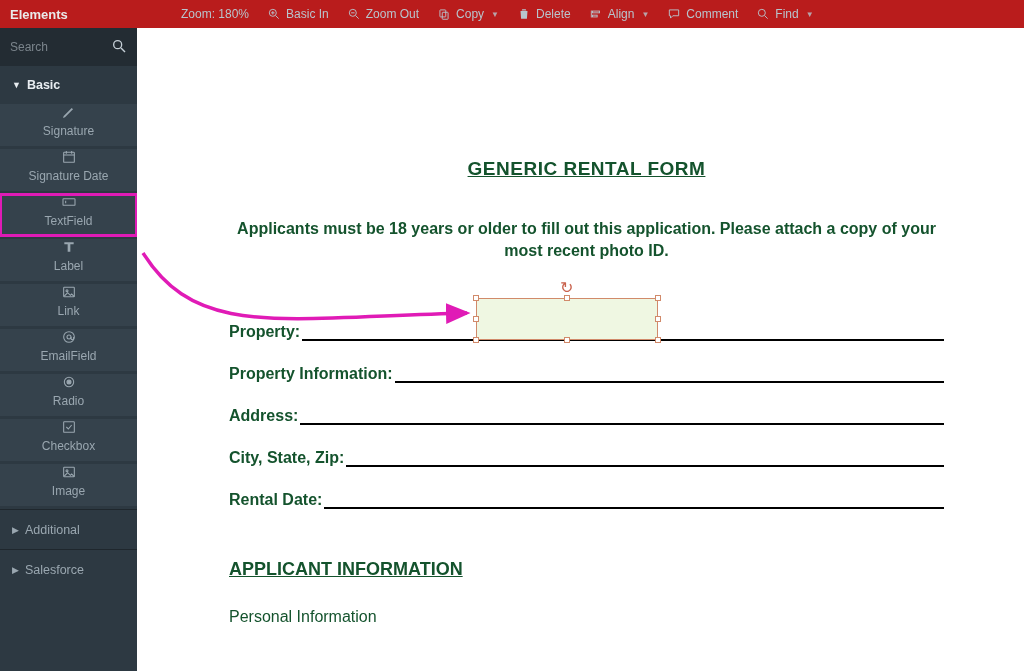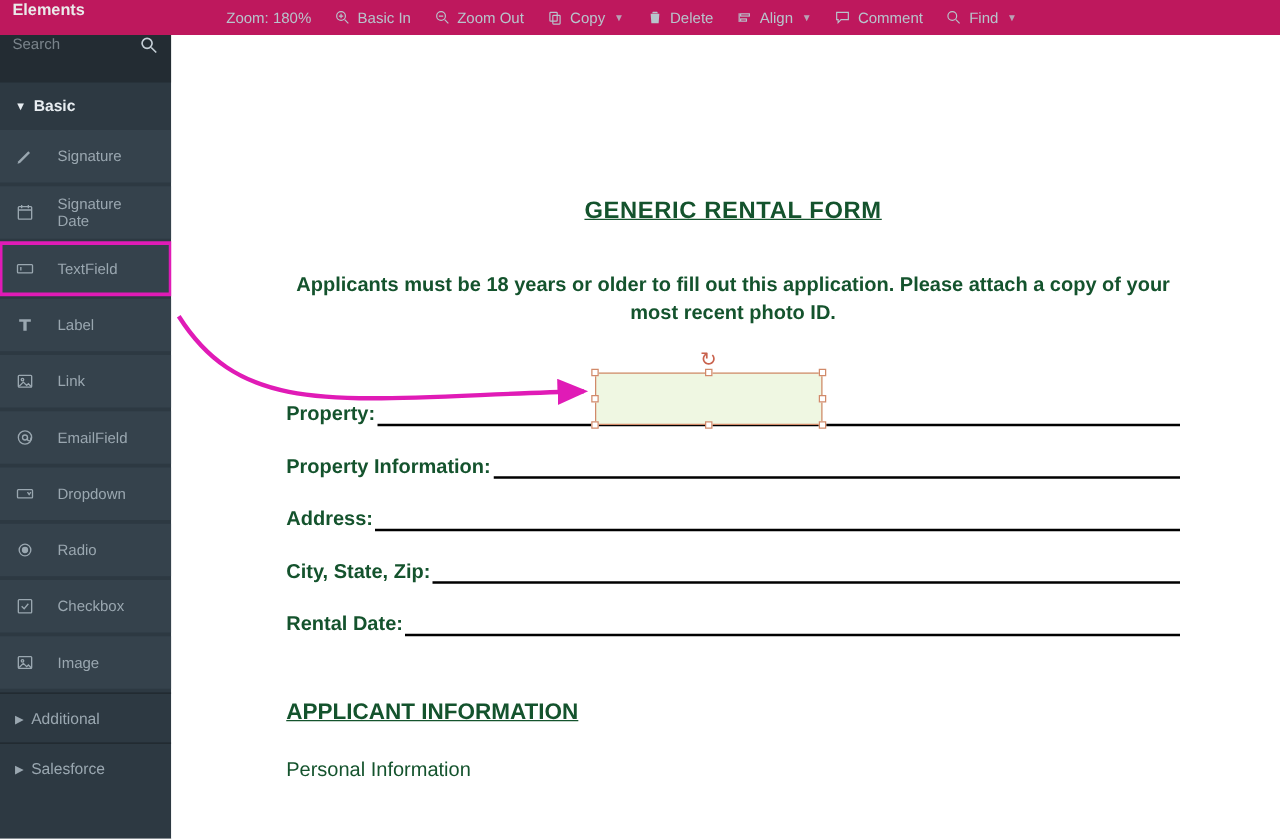--- a/index.html
+++ b/index.html
@@ -1,22 +1,23 @@
 <!DOCTYPE html>
 <html><head>
 <meta charset="utf-8">
 <style>
   * { box-sizing: border-box; margin: 0; padding: 0; }
   html, body { width: 1024px; height: 671px; font-family: Arial, Helvetica, sans-serif; overflow: hidden; }
   body { display: flex; flex-direction: column; background: #fff; }
 
   .toolbar {
     height: 28px;
-    background: #be185d;
-    display: flex;
+    background: #b91c1c;
+    display: flex;
+    align-items: center;
     padding: 0 10px;
     gap: 0;
     color: #b8c4cc;
     font-size: 12px;
     position: relative;
     z-index: 10;
   }
   .toolbar-left {
     width: 135px;
     color: #eaeaea;
@@ -42,21 +43,21 @@
     background: #2d3942;
     display: flex;
     flex-direction: column;
     color: #c0cad2;
     font-size: 12px;
   }
   .sidebar .search-row {
     height: 38px;
     background: #232c33;
     display: flex;
-    align-items: flex-start;
+    align-items: center;
     padding: 0 10px;
     gap: 8px;
   }
   .sidebar .search-row .search-text { opacity: .55; flex: 1; }
   .sidebar .search-row .search-icn svg { width: 16px; height: 16px; stroke: #c5cfd7; fill: none; stroke-width: 2; }
 
   .sidebar .section-head {
     height: 38px;
     display: flex;
     align-items: center;
@@ -65,26 +66,27 @@
     color: #e8edf1;
     font-weight: 600;
     font-size: 12.5px;
   }
   .sidebar .section-head .tri { font-size: 9px; }
 
   .sidebar .item {
     height: 42px;
     display: flex;
     align-items: center;
-    gap: 18px;
+    gap: 4px;
     padding: 0 12px;
     margin-bottom: 3px;
     background: #35424c;
     color: #9aa7b0;
     cursor: grab;
+    flex-direction: column;
   }
   .sidebar .item .icn { width: 16px; height: 16px; display: inline-flex; align-items: center; justify-content: center; }
   .sidebar .item .icn svg { width: 16px; height: 16px; stroke: #9aa7b0; fill: none; stroke-width: 1.6; }
   .sidebar .item .icn.fill svg { fill: #9aa7b0; stroke: none; }
 
   .sidebar .item.highlight {
     outline: 3px solid #e01bb6;
     outline-offset: -2px;
   }
 
@@ -338,29 +340,20 @@
             <circle cx="12" cy="12" r="8"></circle>
             <circle cx="12" cy="12" r="3"></circle>
             <path d="M15 12v2a2 2 0 0 0 4 0v-2"></path>
           </svg>
       </span>
       <span>EmailField</span>
     </div>
     <div class="item">
       <span class="icn">
         <svg viewBox="0 0 24 24">
-            <rect x="3" y="7" width="18" height="10" rx="1"></rect>
-            <path d="M15 10l2 3 2-3"></path>
-          </svg>
-      </span>
-      <span>Dropdown</span>
-    </div>
-    <div class="item">
-      <span class="icn">
-        <svg viewBox="0 0 24 24">
             <circle cx="12" cy="12" r="7"></circle>
             <circle cx="12" cy="12" r="3" fill="#9aa7b0"></circle>
           </svg>
       </span>
       <span>Radio</span>
     </div>
     <div class="item">
       <span class="icn">
         <svg viewBox="0 0 24 24">
             <rect x="4" y="4" width="16" height="16" rx="1"></rect>

